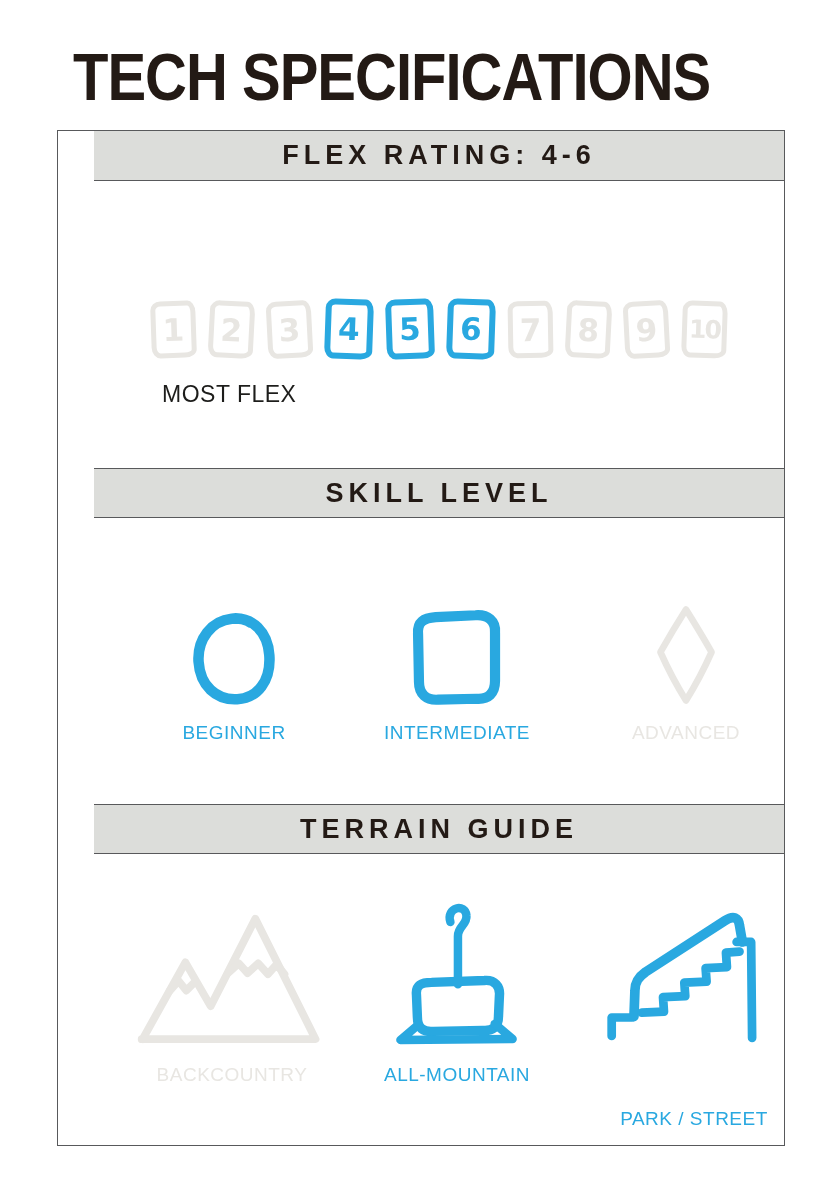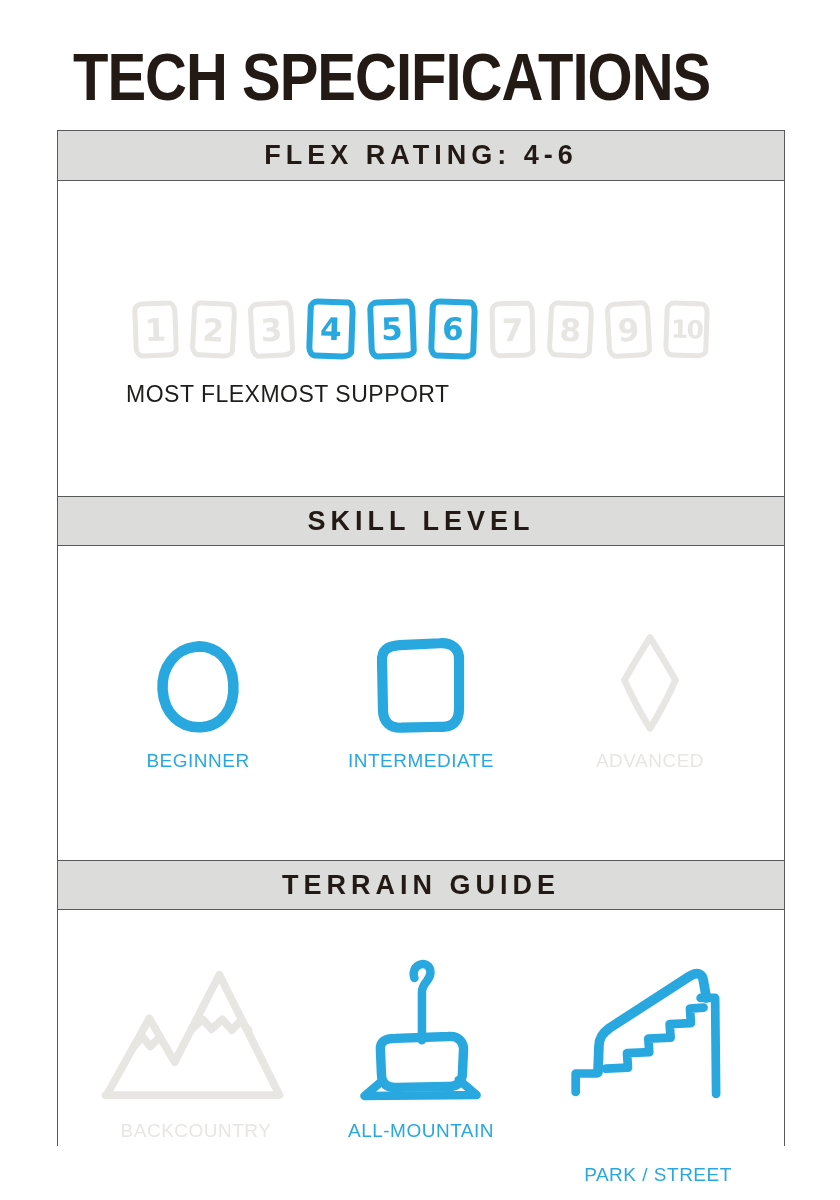--- a/index.html
+++ b/index.html
@@ -16,30 +16,30 @@
     font-family:"Liberation Sans",sans-serif;
   }
   .page-title{
     position:absolute;left:57px;top:26px;margin:16px;
     font-size:58px;font-weight:bold;letter-spacing:-1px;color:var(--text-dark);
     line-height:1.05;white-space:nowrap;
   }
   .page-title .stretch{display:inline-block;transform:scaleY(1.15);transform-origin:left top;}
   .spec-box{
     position:absolute;left:57px;top:130px;width:728px;height:1016px;
-    box-sizing:border-box;border:1px solid var(--border-color);background:#fff;
+    box-sizing:border-box;border:1px solid var(--border-color);background:#fff;padding-left:36px;
   }
   .section-header{
     height:50px;box-sizing:border-box;background:var(--header-bg);
     border-bottom:1px solid var(--border-color);
     display:flex;align-items:center;justify-content:center;
     font-weight:bold;font-size:27px;letter-spacing:5px;color:var(--text-dark);
     white-space:nowrap;
   }
-  .section-header.bordered-top{border-top:1px solid var(--border-color);margin-top:28px;}
+  .section-header.bordered-top{border-top:1px solid var(--border-color);}
   .section-content{position:relative;background:#fff;}
   .flex-content{height:287px;}
   .skill-content{height:286px;}
   .terrain-content{height:291px;}
 
   
   .flex-scale{
     position:absolute;top:118px;left:0;right:0;
     display:flex;justify-content:center;align-items:center;gap:13px;
   }
@@ -102,21 +102,20 @@
         <div class="flex-num active" style="transform: rotate(2deg);">4</div>
         <div class="flex-num active" style="transform: rotate(-2deg);">5</div>
         <div class="flex-num active" style="transform: rotate(2deg);">6</div>
         <div class="flex-num" style="transform: rotate(-1deg);">7</div>
         <div class="flex-num" style="transform: rotate(3deg);">8</div>
         <div class="flex-num" style="transform: rotate(-3deg);">9</div>
         <div class="flex-num two-digit" style="transform: rotate(2deg);">10</div>
       </div>
     <div class="flex-labels">
       <span>MOST FLEX</span>
-      <span>MOST SUPPORT</span>
     </div>
   </div>
 
   <div class="section-header bordered-top">
     <span>SKILL LEVEL</span>
   </div>
   <div class="section-content skill-content">
 
     <div class="cell skill-cell c1">
       <div class="icon-area">

